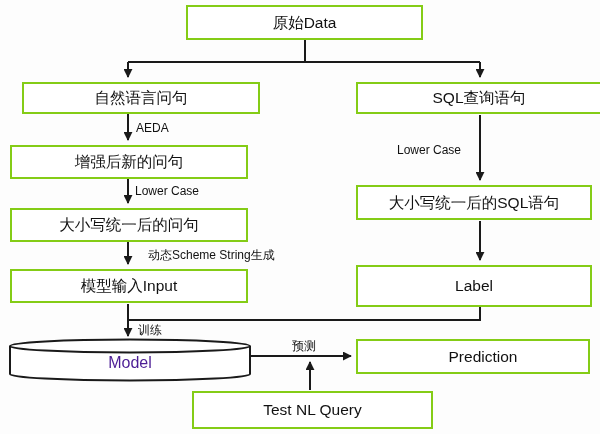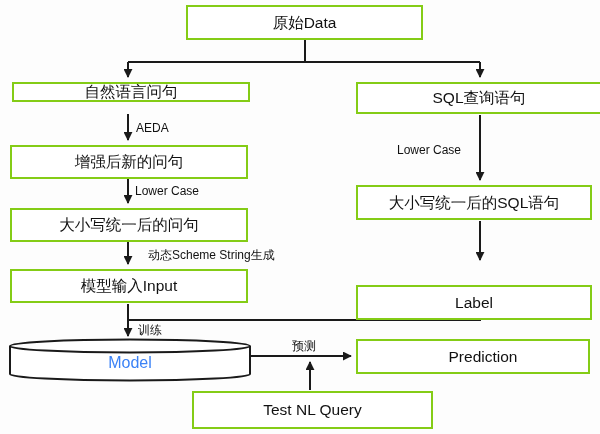--- a/index.html
+++ b/index.html
@@ -47,21 +47,21 @@
     position: absolute;
     left: 40px;
     top: 352px;
     width: 180px;
     height: 22px;
     display: flex;
     align-items: center;
     justify-content: center;
     font-size: 16px;
     white-space: nowrap;
-    color: #3b82f6;
+    color: #4c1d95;
   }
 </style>
 </head>
 <body>
 
 <div class="stage">
 
   <svg class="wires" viewBox="0 0 600 434">
     <defs>
       <marker id="arrow" viewBox="0 0 10 10" refX="9" refY="5" markerWidth="9" markerHeight="9" markerUnits="userSpaceOnUse" orient="auto">
@@ -87,21 +87,21 @@
     <path d="M310,390 L310,362" stroke="#1a1a1a" stroke-width="2" fill="none" marker-end="url(#arrow)"></path>
 
     <path d="M10,346 L10,374 A120,6.5 0 0 0 250,374 L250,346" fill="#ffffff" stroke="#1a1a1a" stroke-width="2"></path>
     <ellipse cx="130" cy="346" rx="120" ry="6.5" fill="#ffffff" stroke="#1a1a1a" stroke-width="2"></ellipse>
   </svg>
 
   <div class="box" style="left:186px; top:5px; width:237px; height:35px;">
     <span>原始Data</span>
   </div>
 
-  <div class="box" style="left:12px; top:82px; width:238px; height:20px;">
+  <div class="box" style="left:22px; top:82px; width:238px; height:32px;">
     <span>自然语言问句</span>
   </div>
 
   <div class="box" style="left:10px; top:145px; width:238px; height:34px;">
     <span>增强后新的问句</span>
   </div>
 
   <div class="box" style="left:10px; top:208px; width:238px; height:34px;">
     <span>大小写统一后的问句</span>
   </div>
@@ -111,21 +111,21 @@
   </div>
 
   <div class="box" style="left:356px; top:82px; width:246px; height:32px;">
     <span>SQL查询语句</span>
   </div>
 
   <div class="box" style="left:356px; top:185px; width:236px; height:35px;">
     <span>大小写统一后的SQL语句</span>
   </div>
 
-  <div class="box" style="left:356px; top:265px; width:236px; height:35px;margin-top:20px;">
+  <div class="box" style="left:356px; top:265px; width:236px; height:42px;">
     <span>Label</span>
   </div>
 
   <div class="box" style="left:356px; top:339px; width:234px; height:35px;padding-left:20px;">
     <span>Prediction</span>
   </div>
 
   <div class="box" style="left:192px; top:391px; width:241px; height:38px;">
     <span>Test NL Query</span>
   </div>

